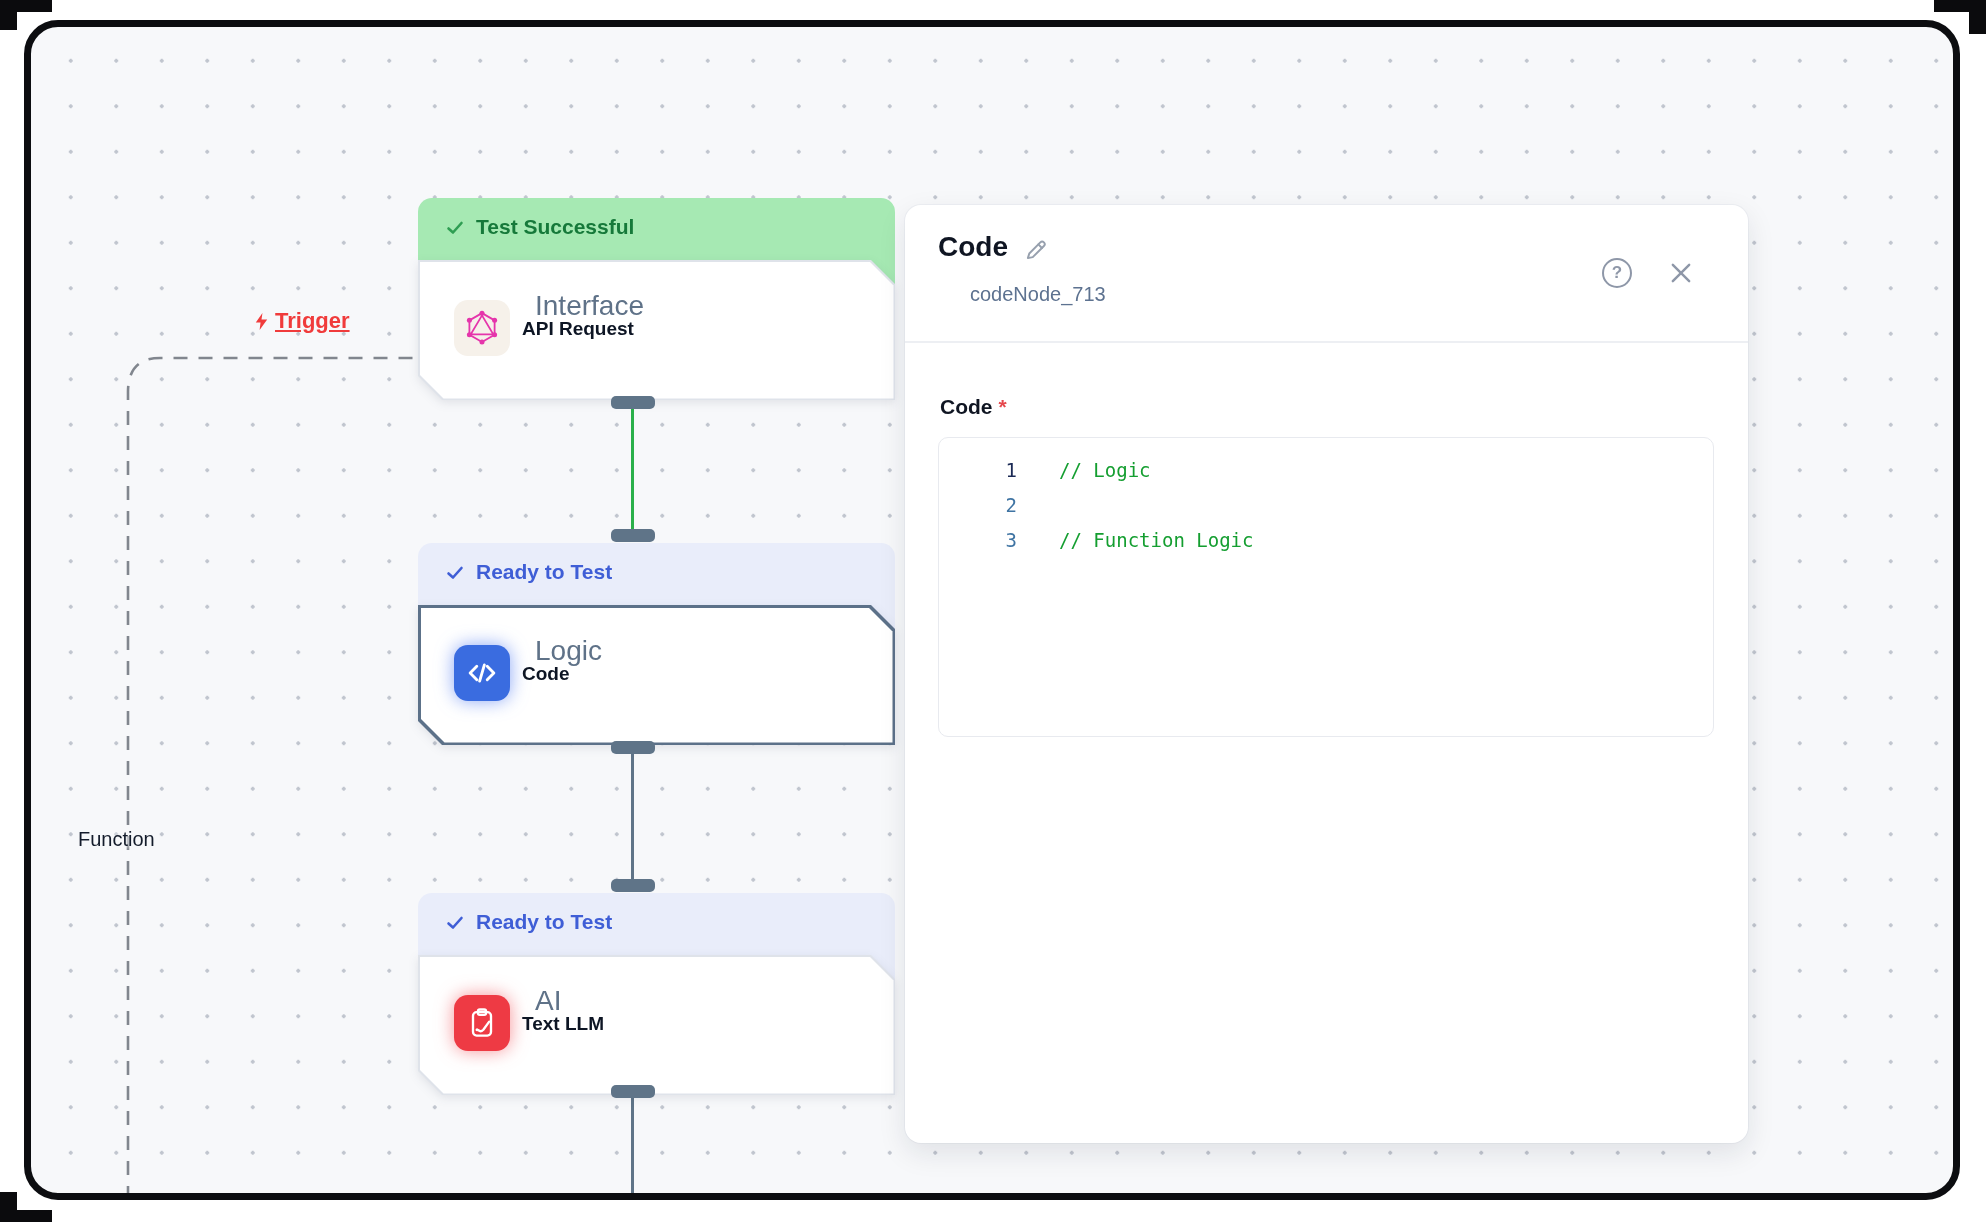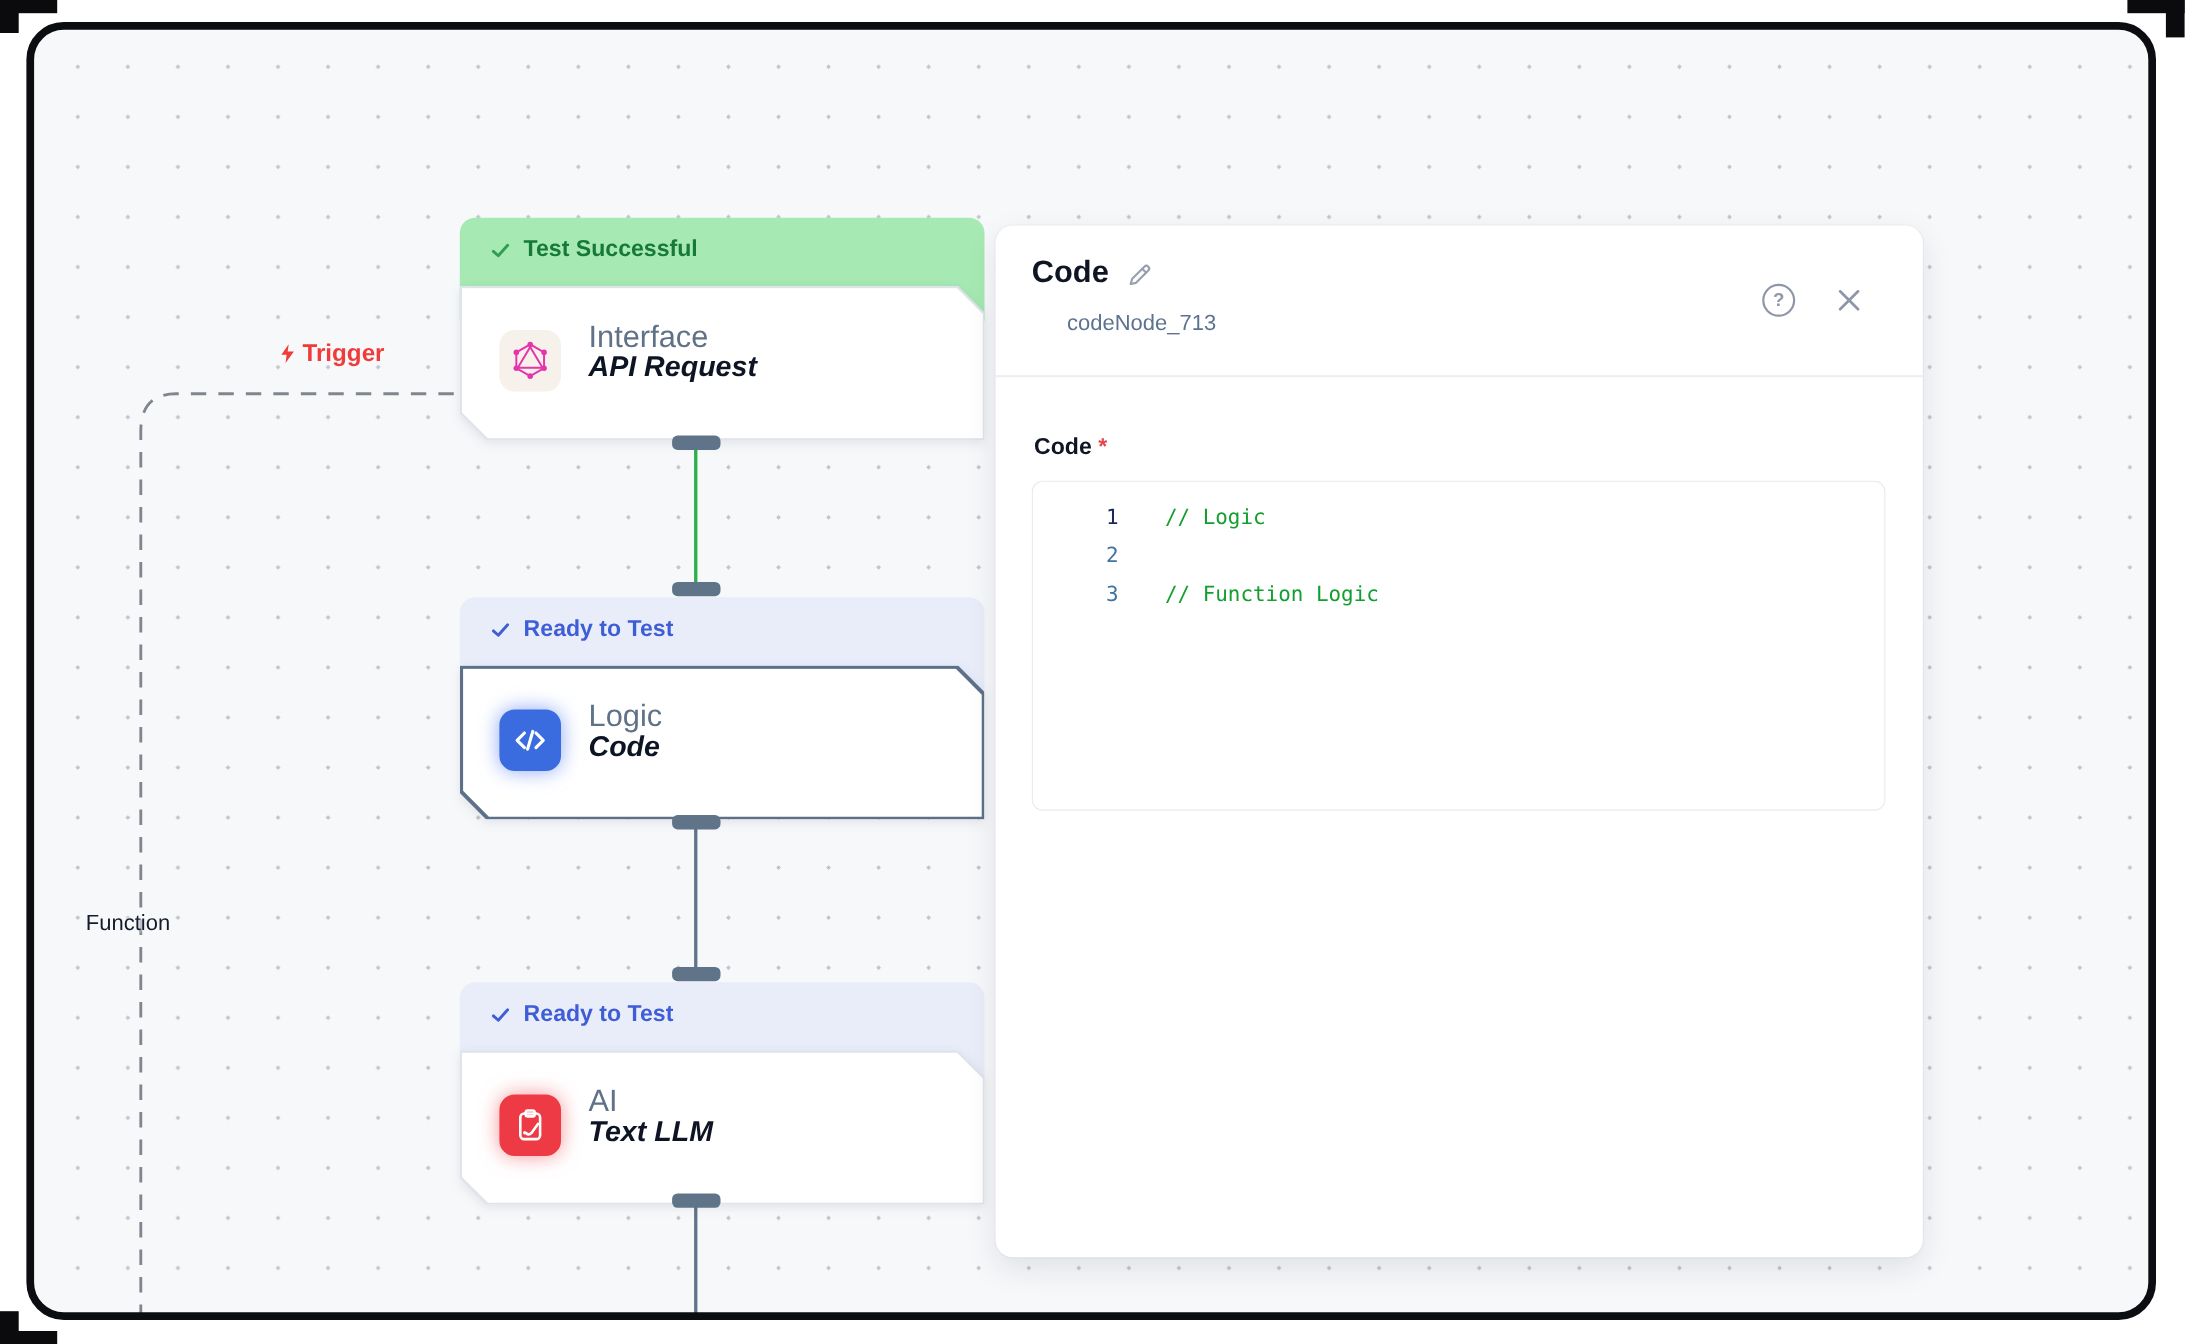--- a/index.html
+++ b/index.html
@@ -25,21 +25,21 @@
   .m-bl-h{left:0;bottom:0;width:52px;height:12px;} .m-bl-v{left:0;bottom:0;width:17px;height:30px;}
   
   .wire-svg{position:absolute;left:0;top:0;z-index:1;}
   .edge{position:absolute;width:3px;left:607px;z-index:2;}
   .edge-green{background:#2ab04a;}
   .edge-gray{background:var(--slate);}
   .handle{position:absolute;left:587px;width:44px;height:13px;border-radius:5px;
     background:var(--slate);z-index:4;}
   
   .trigger-label{position:absolute;left:228px;top:288px;display:flex;align-items:center;gap:4px;
-    color:var(--trigger-red);font-size:22px;font-weight:700;z-index:5;}
+    color:var(--trigger-red);font-size:22px;font-weight:700;z-index:5;text-decoration:underline;}
   .response-label{position:absolute;left:54px;top:808px;font-size:20px;color:#141c2b;z-index:5;
     text-shadow:0 0 4px #f7f8fa,0 0 6px #f7f8fa;}
   
   .node{position:absolute;left:394px;width:477px;height:210px;z-index:3;}
   .node-api{top:178px;padding-left:12px;} .node-code{top:523px;} .node-llm{top:873px;}
   .status{position:absolute;left:0;right:0;top:0;height:105px;border-radius:14px;
     display:flex;align-items:flex-start;padding:17px 0 0 27px;gap:11px;
     font-size:21px;font-weight:700;}
   .status svg{margin-top:3px;}
   .status-success{background:var(--accent-green);color:var(--green-text);}
@@ -53,21 +53,21 @@
   .selected .card-border{background:#5c7189;}
   .selected .card-face{inset:2.5px;}
   .icon-wrap{position:absolute;left:36px;top:40px;width:56px;height:56px;}
   .glow-blue{filter:drop-shadow(0 0 9px rgba(61,109,240,.6));}
   .glow-red{filter:drop-shadow(0 0 9px rgba(238,58,68,.55));}
   .icon-box{width:56px;height:56px;border-radius:14px;display:flex;align-items:center;justify-content:center;}
   .icon-api-bg{background:#f6f1ea;}
   .icon-blue-bg{background:var(--icon-blue);}
   .icon-red-bg{background:var(--icon-red);}
   .node-cat{position:absolute;left:117px;top:30px;font-size:28px;color:#5f7288;}
-  .node-title{position:absolute;left:117px;top:58px;font-size:26px;font-weight:700;color:#0d1524;font-style:italic;}
+  .node-title{position:absolute;left:104px;top:58px;font-size:19px;font-weight:700;color:#0d1524;}
   
   .panel{position:absolute;left:881px;top:185px;width:843px;height:938px;background:#fff;
     border-radius:16px;z-index:10;
     box-shadow:0 10px 28px rgba(18,28,50,.10),0 0 0 1px #eef0f4;}
   .panel-title{position:absolute;left:33px;top:26px;font-size:28px;font-weight:700;color:#0f1522;}
   .panel-edit{position:absolute;left:118px;top:32px;color:#97a0ae;}
   .panel-subtitle{position:absolute;left:33px;top:78px;font-size:20px;color:#5d7290;margin-left:32px;}
   .panel-help{position:absolute;left:697px;top:53px;width:30px;height:30px;border:2.2px solid #8e97a8;
     border-radius:50%;color:#8e97a8;display:flex;align-items:center;justify-content:center;
     font-size:17px;font-weight:700;cursor:pointer;}

